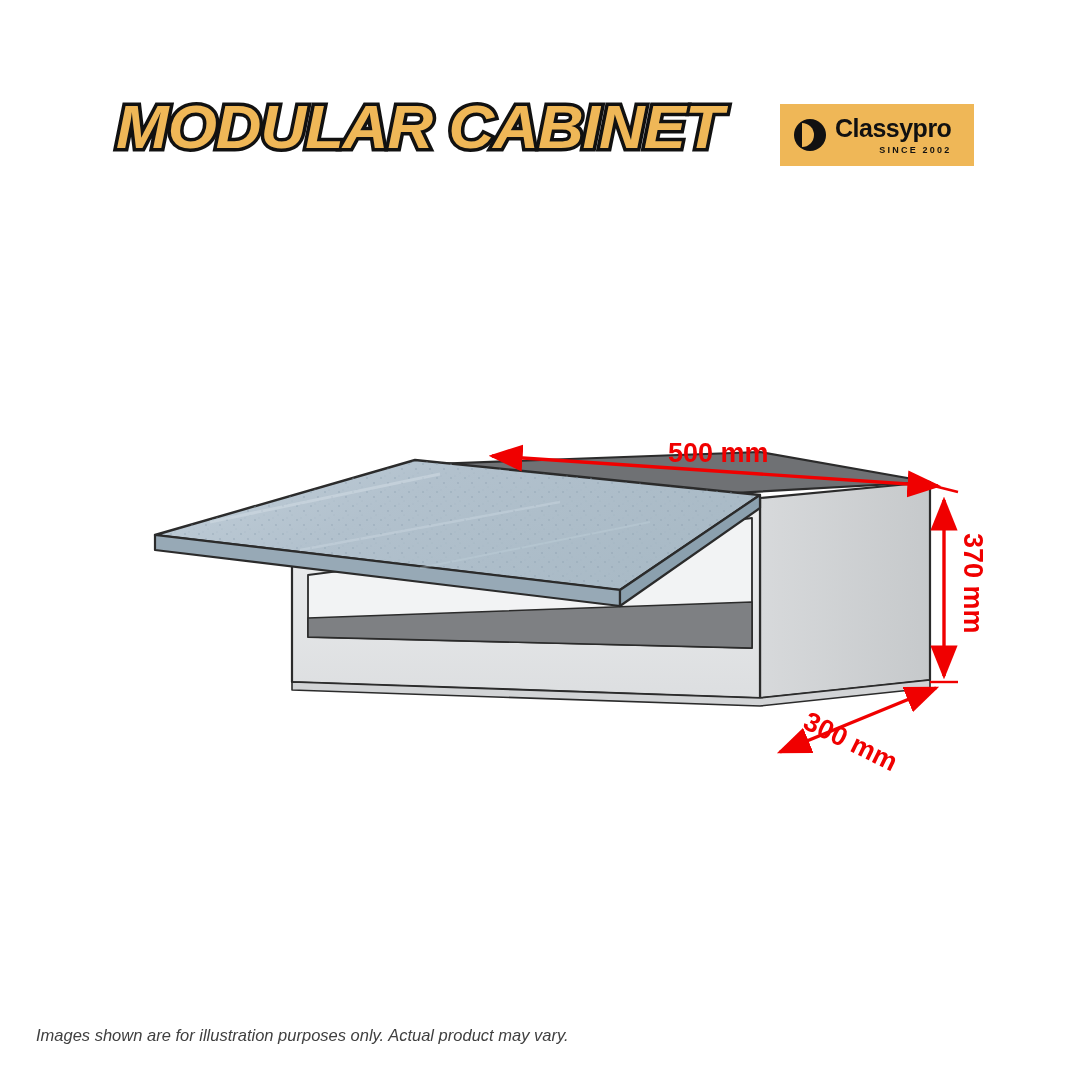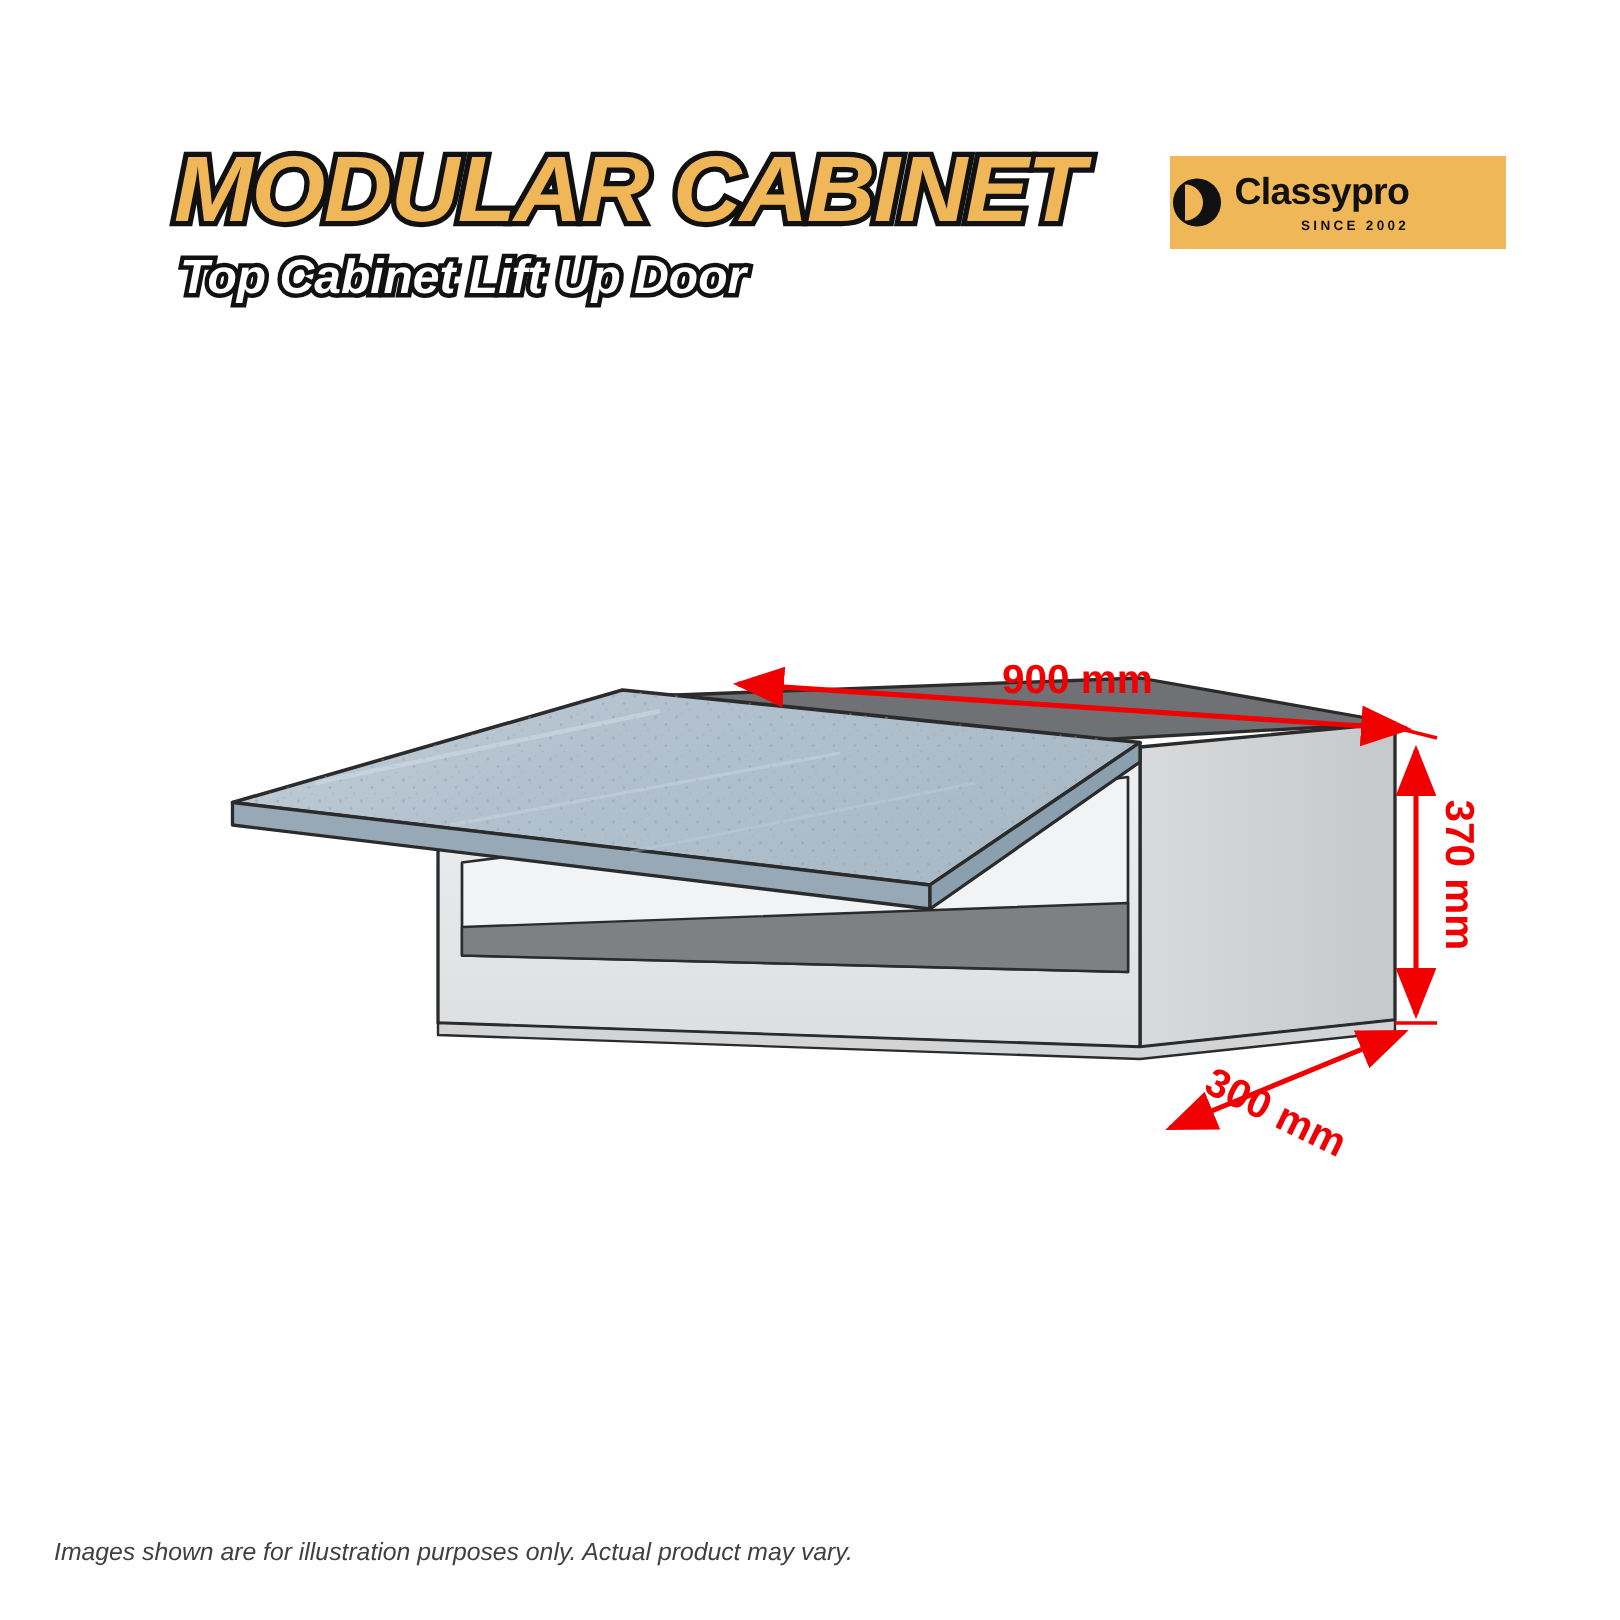--- a/index.html
+++ b/index.html
@@ -49,26 +49,26 @@
     margin: 10px 0 0 4px;
     line-height: 1.0;
     white-space: nowrap;
   }
 
   
   .logo-box {
     position: absolute;
     left: 780px;
     top: 104px;
-    width: 224px;
+    width: 194px;
     height: 62px;
     background: #EFB757;
     display: flex;
     align-items: center;
-    padding-left: 2px;
+    padding-left: 14px;
     box-sizing: border-box;
   }
   .logo-mark {
     width: 32px;
     height: 32px;
     border-radius: 50%;
     background: #111111;
     position: relative;
     flex: 0 0 auto;
     margin-right: 9px;
@@ -153,21 +153,20 @@
     font-style: italic;
     font-size: 16.5px;
     color: #404040;
   }
 </style>
 </head>
 <body>
 
 <div class="title-block">
   <div class="main-title">MODULAR CABINET</div>
-  <div class="sub-title">Top Cabinet Lift Up Door</div>
 </div>
 
 <div class="logo-box">
   <div class="logo-mark"></div>
   <div class="logo-text-wrap">
     <div class="logo-name">Classypro</div>
     <div class="logo-since">SINCE 2002</div>
   </div>
 </div>
 
@@ -239,17 +238,17 @@
       <line x1="930" y1="292" x2="958" y2="292" stroke="#f00000" stroke-width="2.4"></line>
     </g>
 
     <g>
       <line x1="780" y1="362" x2="936" y2="298" stroke="#f00000" stroke-width="3.4" marker-start="url(#arrowRedStart)" marker-end="url(#arrowRed)"></line>
       <line x1="760" y1="318" x2="782" y2="368" stroke="#f00000" stroke-width="2" opacity="0"></line>
     </g>
   </svg>
 </div>
 
-<div class="dim-label" id="dim-width-label">900 mm</div>
+<div class="dim-label" id="dim-width-label">500 mm</div>
 <div class="dim-label" id="dim-height-label">370 mm</div>
 <div class="dim-label" id="dim-depth-label">300 mm</div>
 
 <div class="disclaimer">Images shown are for illustration purposes only. Actual product may vary.</div>
 
 </body></html>

